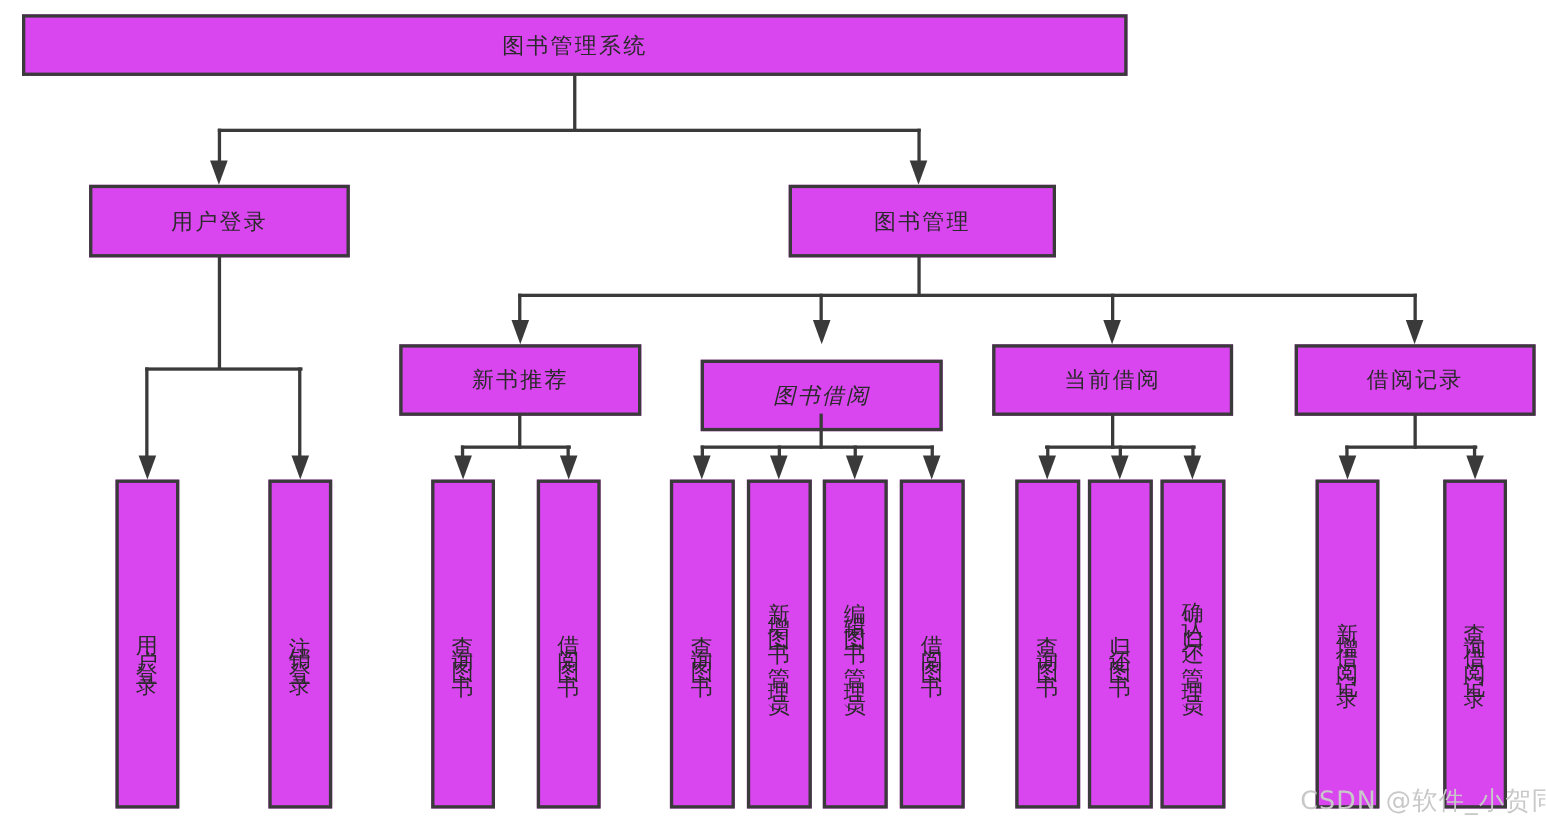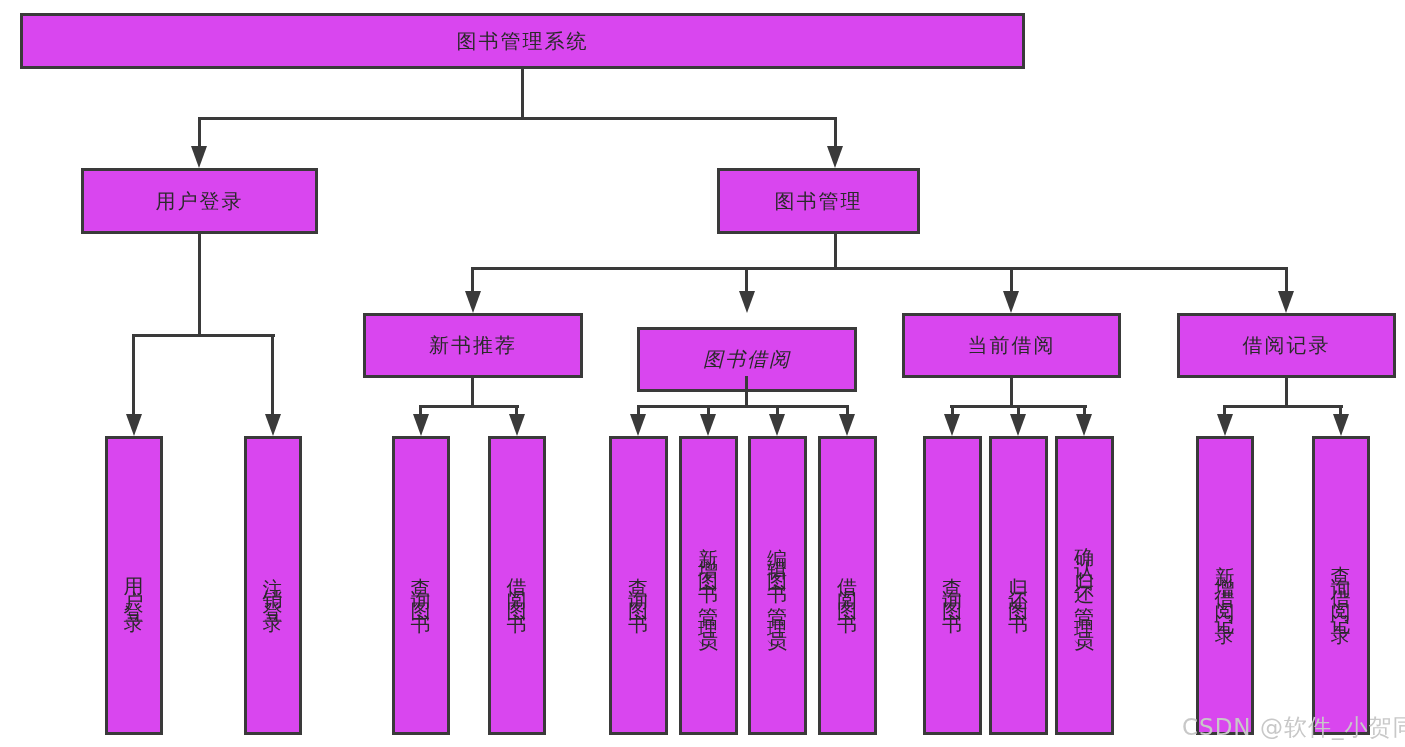--- a/index.html
+++ b/index.html
@@ -47,21 +47,21 @@
     font-size:23px;
     letter-spacing:1px;
     color:#c8c8c8;
     white-space:nowrap;
     z-index:10;
   }
 
   
   .b-root{left:20px;top:13px;width:1005px;height:56px;}
   .b-l2a{left:81px;top:168px;width:237px;height:66px;}
-  .b-l2b{left:717px;top:168px;width:203px;height:66px;}
+  .b-l2b{left:717px;top:168px;width:243px;height:66px;}
   .b-l3a{left:363px;top:313px;width:220px;height:65px;}
   .b-l3b{left:637px;top:327px;width:220px;height:65px;font-style:italic;}
   .b-l3c{left:902px;top:313px;width:219px;height:65px;}
   .b-l3d{left:1177px;top:313px;width:219px;height:65px;}
   .leaf{top:436px;height:299px;width:58px;}
   .b-g1a{left:105px;} .b-g1b{left:244px;}
   .b-g2a{left:392px;} .b-g2b{left:488px;}
   .b-g3a{left:609px;width:59px;} .b-g3b{left:679px;width:59px;}
   .b-g3c{left:748px;width:59px;} .b-g3d{left:818px;width:59px;}
   .b-g4a{left:923px;width:59px;} .b-g4b{left:989px;width:59px;} .b-g4c{left:1055px;width:59px;}

